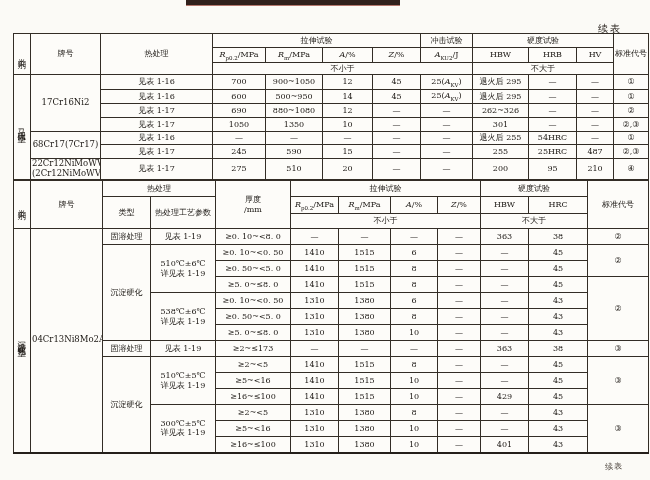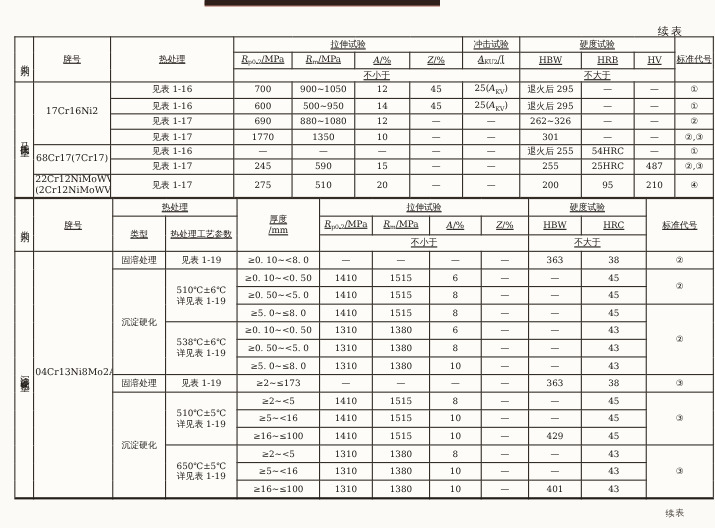--- a/index.html
+++ b/index.html
@@ -11,21 +11,21 @@
   .scan-bar{position:absolute;left:186px;top:0;width:214px;height:5px;
     background:#30201c;box-shadow:0 1px 0 #b4776d;}
   .cont-top{position:absolute;top:22px;left:598px;font-size:10px;letter-spacing:2px;color:#231d18;}
   .cont-bottom{position:absolute;top:461px;left:605px;font-size:8px;color:#4c443d;
     transform:rotate(-4deg);letter-spacing:1px;}
   table{border-collapse:collapse;table-layout:fixed;position:absolute;left:13px;background:#fdfcf9;}
   #t1{top:33px;width:635px;border:1.5px solid #2a251f;}
   #t2{top:180px;width:635px;border:1.5px solid #2a251f;border-bottom:2.5px solid #241f1a;}
   th,td{border:1px solid #332d26;padding:0 1px;text-align:center;vertical-align:middle;
     font-size:8px;line-height:1.15;font-weight:normal;overflow:hidden;}
-  .hdr th{font-size:8px;text-decoration:underline;}
+  .hdr th{font-size:8px;}
   .sm{font-size:7px;letter-spacing:0;}
   .vtext{writing-mode:vertical-rl;text-orientation:upright;letter-spacing:2px;
     font-size:8.5px;display:inline-block;line-height:1;}
   sub{font-size:5.5px;vertical-align:sub;}
   i{font-style:italic;}
   .grade{font-size:8.5px;letter-spacing:0;}
   .two-line span{display:block;}
   .thickline{border-bottom:1.5px solid #241f1a;}
 </style>
 </head>
@@ -106,21 +106,21 @@
   <td>12</td>
   <td>—</td>
   <td>—</td>
   <td>262~326</td>
   <td>—</td>
   <td>—</td>
   <td>②</td>
 </tr>
 <tr style="height:14px">
   <td>见表 1-17</td>
-  <td>1770</td>
+  <td>1050</td>
   <td>1350</td>
   <td>10</td>
   <td>—</td>
   <td>—</td>
   <td>301</td>
   <td>—</td>
   <td>—</td>
   <td>②,③</td>
 </tr>
 <tr style="height:13px">
@@ -328,21 +328,21 @@
   <td>≥16~≤100</td>
   <td>1410</td>
   <td>1515</td>
   <td>10</td>
   <td>—</td>
   <td>429</td>
   <td>45</td>
 </tr>
 <tr style="height:16px">
   <td rowspan="3" class="two-line">
-          <span>650℃±5℃</span>
+          <span>300℃±5℃</span>
           <span>详见表 1-19</span>
         </td>
   <td>≥2~&lt;5</td>
   <td>1310</td>
   <td>1380</td>
   <td>8</td>
   <td>—</td>
   <td>—</td>
   <td>43</td>
   <td rowspan="3">③</td>

